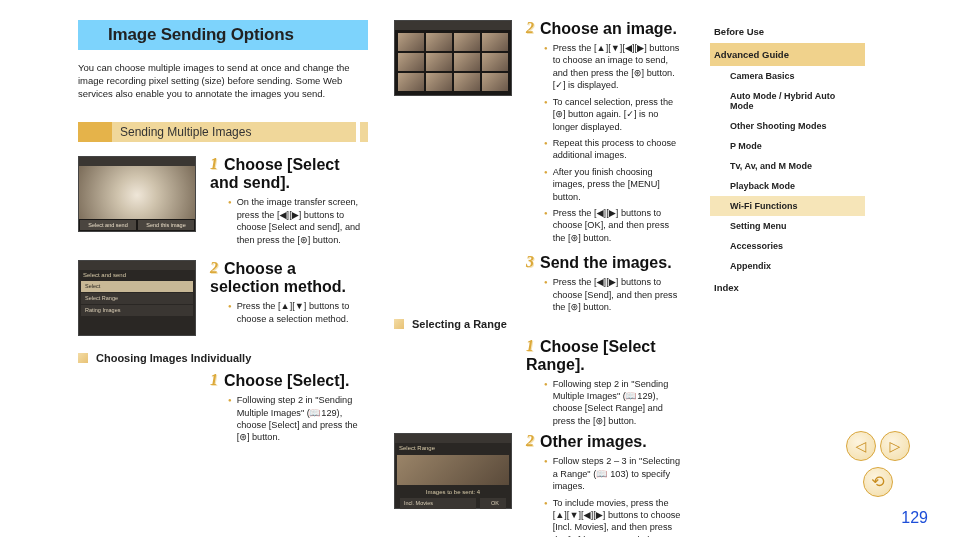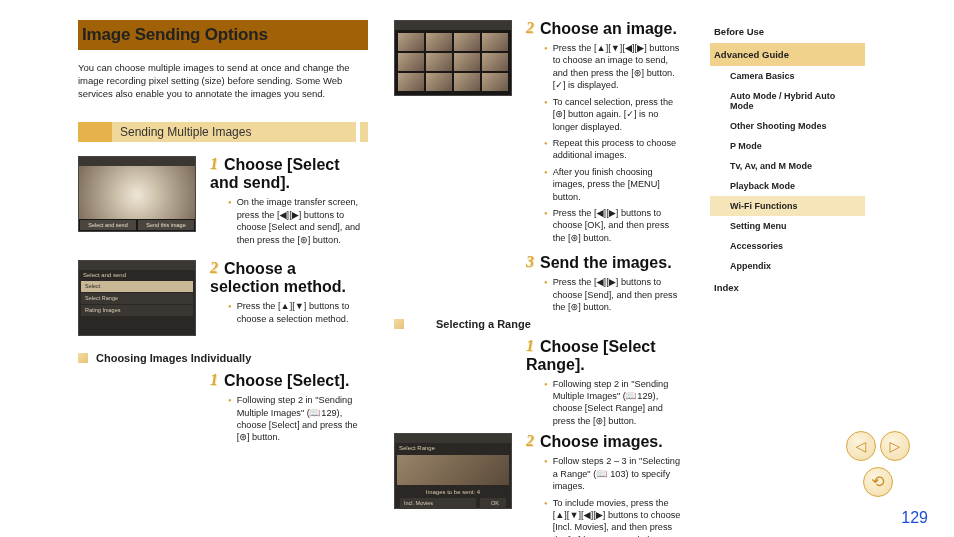--- a/index.html
+++ b/index.html
@@ -21,22 +21,22 @@
     height: 100%;
   }
   .col {
     flex: 0 0 auto;
     margin-right: 26px;
   }
   .col1 { width: 290px; }
   .col2 { width: 290px; }
   .side { width: 155px; }
   .title-bar {
-    background: #a16207;
-    padding: 5px 10px 5px 4px;
+    background: #7dd3fc;
+    padding: 5px 10px 5px 30px;
     font-size: 17px;
     font-weight: bold;
     color: #222;
     letter-spacing: -0.2px;
     margin-bottom: 12px;
   }
   .intro {
     font-size: 9.5px;
     line-height: 1.35;
     color: #222;
@@ -342,21 +342,21 @@
       <div>
           <span class="step-num">3</span>
         <div class="step-title">Send the images.</div>
         </div>
       <div class="bul">
           <span class="dot"></span>
           <span class="txt">Press the [◀][▶] buttons to choose [Send], and then press the [⊛] button.</span>
         </div>
     </div>
 
-    <div class="sub-hdr" style="gap:24px;">
+    <div class="sub-hdr" style="">
       <div class="sq"></div>
         <div class="txt">Selecting a Range</div>
     </div>
 
     <div class="indent-step">
       <div>
           <span class="step-num">1</span>
         <div class="step-title">Choose [Select Range].</div>
         </div>
       <div class="bul">
@@ -374,21 +374,21 @@
           <div class="rhead" style="text-align:center;">Images to be sent: 4</div>
           <div style="display:flex;padding:0 3px;">
             <div class="mrow" style="flex:1;">Incl. Movies</div>
             <div class="mrow" style="width:22px;text-align:center;">OK</div>
           </div>
         </div>
       </div>
       <div class="step-body">
         <div>
             <span class="step-num">2</span>
-          <div class="step-title">Choose images.</div>
+          <div class="step-title">Other images.</div>
           </div>
         <div class="bul">
             <span class="dot"></span>
             <span class="txt">Follow steps 2 – 3 in "Selecting a Range" (📖 103) to specify images.</span>
           </div>
         <div class="bul">
             <span class="dot"></span>
             <span class="txt">To include movies, press the [▲][▼][◀][▶] buttons to choose [Incl. Movies], and then press the [⊛] button to mark the option as selected (✓).</span>
           </div>
         <div class="bul">

